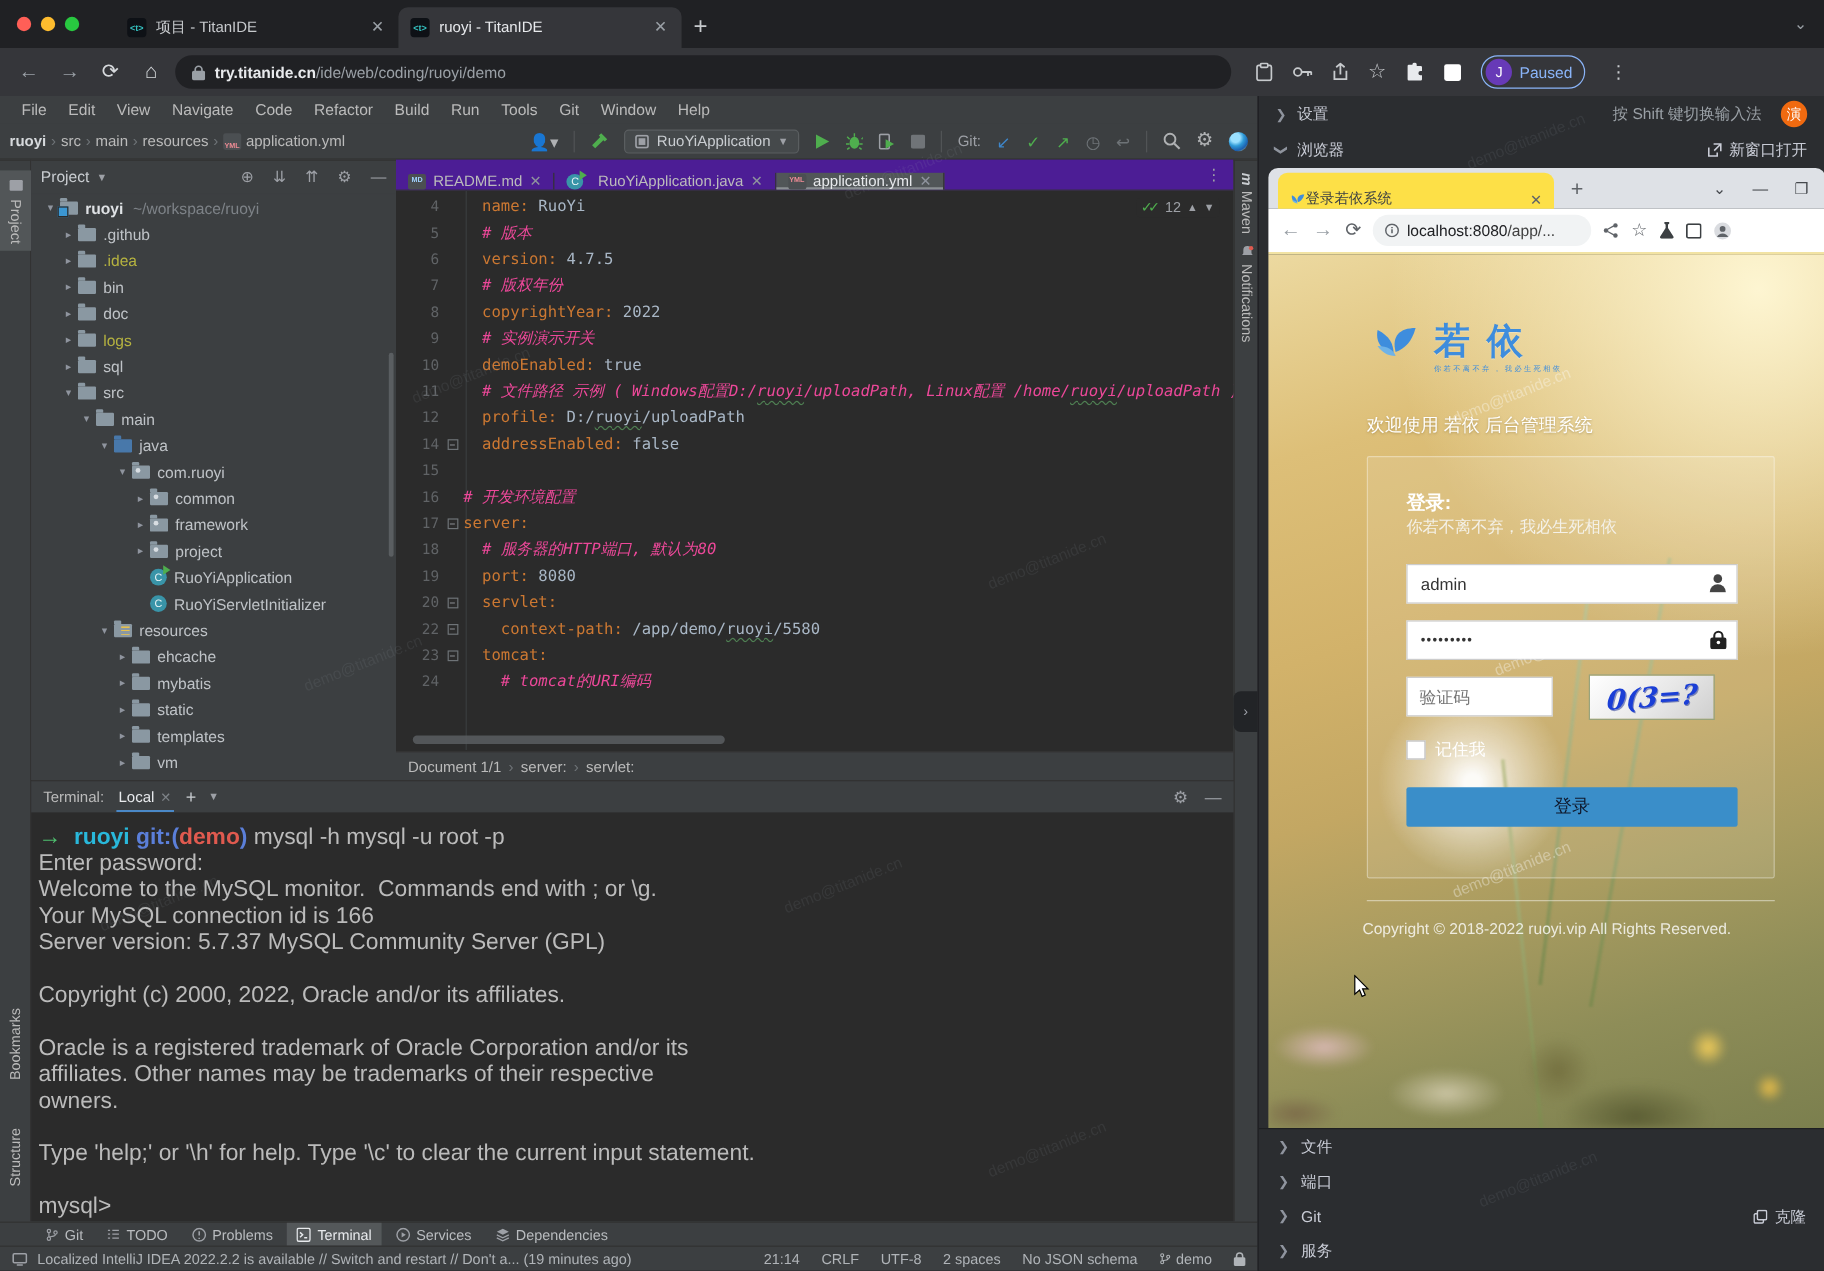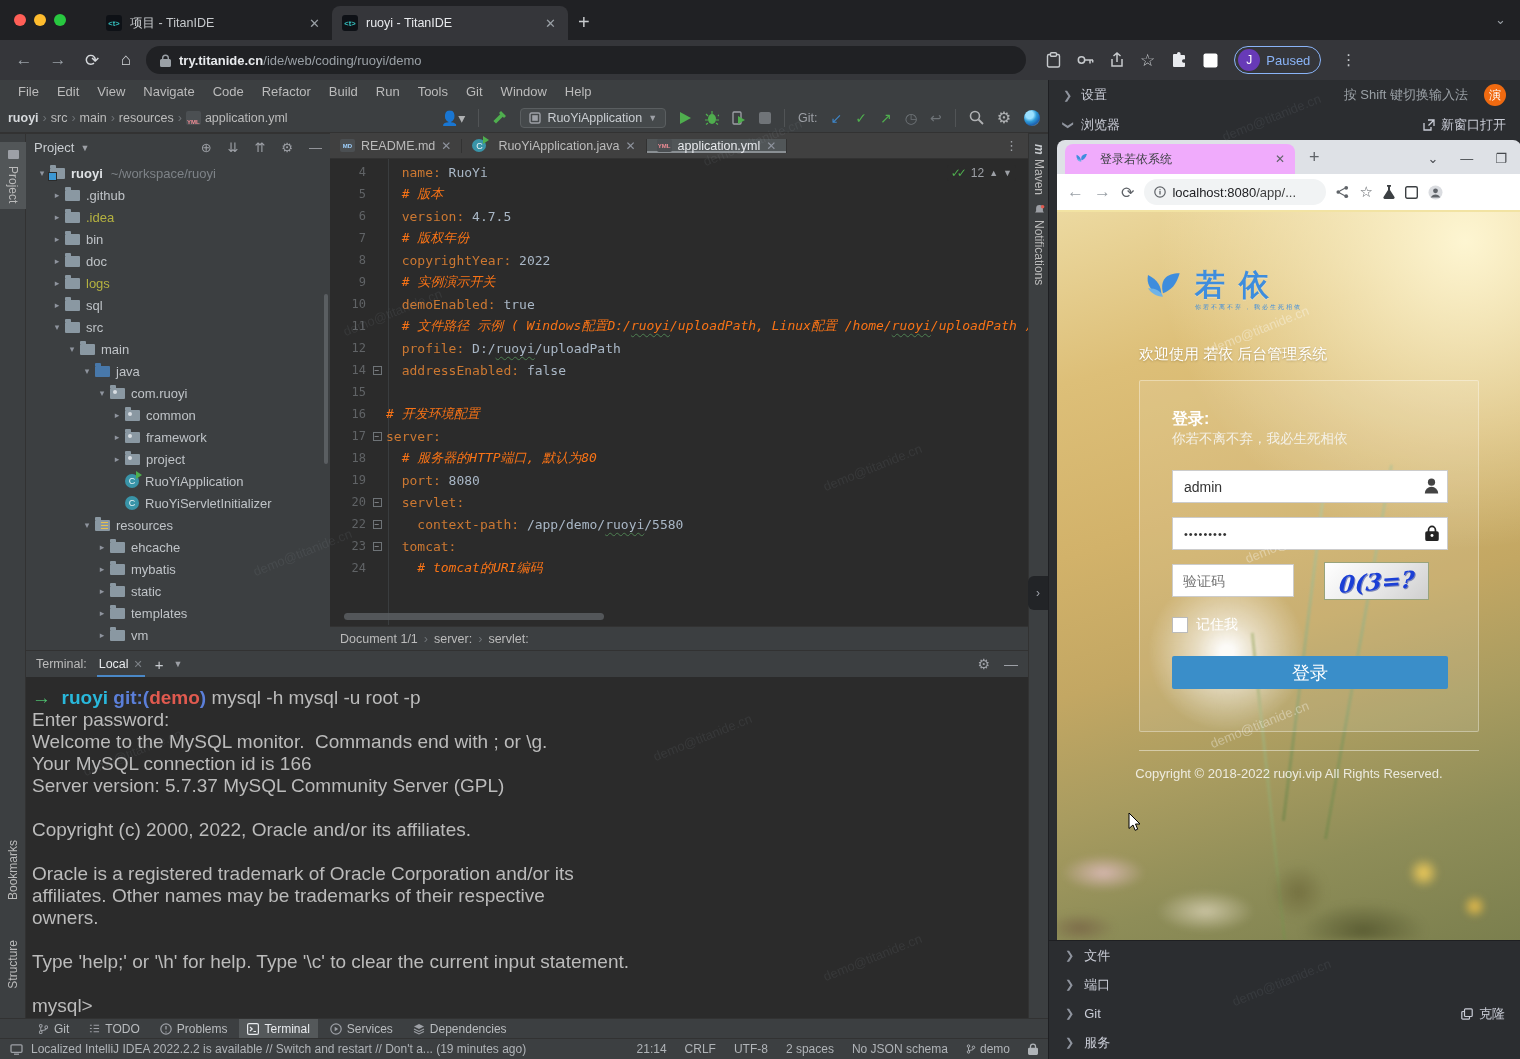--- a/index.html
+++ b/index.html
@@ -72,40 +72,40 @@
   .fi.pkg::after{content:"";position:absolute;left:3px;top:2px;width:4px;height:4px;border-radius:50%;background:#d8dde2}
   .ci{width:14px;height:14px;border-radius:50%;background:#3994a8;color:#eaf4f6;font-size:9px;display:flex;align-items:center;justify-content:center;margin-right:6px;position:relative;flex:0 0 14px}
   .ci.run::after{content:"";position:absolute;right:-3px;top:-3px;border-left:6px solid #4fae4e;border-top:4px solid transparent;border-bottom:4px solid transparent}
   .trow .sub{color:#7d8287;margin-left:8px}
   .trow.ex .lbl{color:#b5b240}
   .trow b{color:#dfe2e5}
   .tscroll{position:absolute;right:2px;top:160px;width:4px;height:170px;background:#5a5e61;border-radius:2px}
 
   
   .editor{position:absolute;left:330px;top:53px;width:698px;height:517px;background:#2b2b2b}
-  .edtabs{height:26px;background:#404040;display:flex;align-items:center;font-size:12.5px;color:#bbbbbb;border-bottom:1px solid #323232}
+  .edtabs{height:26px;background:#4c1d95;display:flex;align-items:flex-end;font-size:12.5px;color:#bbbbbb;border-bottom:1px solid #323232}
   .edtab{display:flex;align-items:center;gap:6px;padding:0 10px;border-right:1px solid #323232}
   .edtab.active{background:#515658;color:#e8eaed;box-shadow:inset 0 -2px 0 #8a8f93}
   .edtab .x{color:#8f949e;font-size:12px}
   .ficon{width:15px;height:13px;border-radius:2px;background:#4b4f52;color:#c7cacd;font-size:6px;font-weight:bold;display:flex;align-items:center;justify-content:center}
   .ficon.md{color:#9fd1ff}
   .ficon.yml{color:#ef8c95}
   .edkebab{margin-left:auto;color:#9da0a6;padding:4px 10px;font-size:13px}
   .inspect{position:absolute;right:12px;top:32px;display:flex;align-items:center;gap:5px;font-size:12px;color:#9da0a6;background:#2b2b2b;padding:1px 4px;border-radius:3px;z-index:3}
   .inspect .chk{color:#4fae4e;font-weight:bold;letter-spacing:-4px;margin-right:3px}
   .code{position:absolute;left:0;top:26px;width:698px;height:466px;font-family:"DejaVu Sans Mono","Liberation Mono",monospace;font-size:13px;overflow:hidden;padding-top:2px}
   .cl{height:22px;display:flex;align-items:center;white-space:pre;position:relative}
   .cl.cur{background:#323232}
   .cl .num{width:40px;text-align:right;color:#606366;font-size:12px;flex:0 0 40px;padding-right:4px}
   .cl.cur .num{color:#a8abad}
   .cl .fold{width:14px;flex:0 0 14px;display:flex;align-items:center;justify-content:center}
   .fbox{width:9px;height:9px;border:1px solid #6e7377;color:#9da0a6;font-size:8px;line-height:7px;text-align:center;background:#2b2b2b}
   .cl .src{position:relative;padding-left:2px}
   .code::before{content:"";position:absolute;left:58px;top:0;bottom:0;width:1px;background:#3a3d3f}
-  .tk-k{color:#cc7832}.tk-v{color:#a9b7c6}.tk-c{color:#f97316;font-style:italic}
+  .tk-k{color:#cc7832}.tk-v{color:#a9b7c6}.tk-c{color:#ec4899;font-style:italic}
   .wv{text-decoration:underline;text-decoration-style:wavy;text-decoration-color:#4e8052;text-decoration-thickness:1px;text-underline-offset:3px}
   .hscroll{position:absolute;left:14px;top:480px;width:260px;height:7px;background:#5a5e61;border-radius:4px;opacity:.85}
   .edcrumb{position:absolute;left:0;bottom:0;width:698px;height:24px;background:#3c3f41;border-top:1px solid #323232;display:flex;align-items:center;gap:6px;padding:0 10px;font-size:12.5px;color:#bbbbbb}
   .edcrumb .sep{color:#6e7377}
 
   
   .term{position:absolute;left:26px;top:570px;width:1002px;height:368px;background:#2b2b2b;border-top:1px solid #323232}
   .termhd{height:26px;background:#3c3f41;display:flex;align-items:center;gap:10px;padding:0 10px;font-size:12.5px;color:#bbbbbb}
   .ttab{color:#e8eaed;height:26px;display:flex;align-items:center;gap:5px;box-shadow:inset 0 -2px 0 #4a88c7;padding:0 2px}
   .ttab .x{color:#7d8287;font-size:11px}
@@ -131,21 +131,21 @@
   .rp{position:absolute;left:1048px;top:80px;width:472px;height:979px;background:#2b2d30;color:#c9ccd6;border-left:1px solid #1e1f22}
   .rprow{height:30px;display:flex;align-items:center;gap:8px;padding:0 14px;font-size:13px}
   .rprow .chev{color:#8f949e;font-size:11px;width:10px}
   .rprow .hint{margin-left:auto;color:#9aa0a6}
   .badge{width:22px;height:22px;border-radius:50%;background:#f06a10;color:#fff;font-size:12px;display:flex;align-items:center;justify-content:center;margin-left:8px}
   .openw{margin-left:auto;display:flex;align-items:center;gap:6px;color:#c9ccd6}
 
   
   .mb{position:absolute;left:8px;top:60px;width:464px;height:800px}
   .mbtabs{height:34px;background:#dee1e6;border-radius:8px 8px 0 0;display:flex;align-items:flex-end;padding-left:8px}
-  .mbtab{width:230px;height:30px;background:#f0abfc;border-radius:8px 8px 0 0;display:flex;align-items:center;gap:12px;padding:0 10px;font-size:12px;color:#3c4043}
+  .mbtab{width:230px;height:30px;background:#fde047;border-radius:8px 8px 0 0;display:flex;align-items:flex-end;gap:0;padding:0 10px;font-size:12px;color:#3c4043}
   .mbtab .x{margin-left:auto;color:#5f6368}
   .mbplus{color:#5f6368;font-size:18px;margin:0 0 6px 14px}
   .mbwin{margin-left:auto;display:flex;gap:22px;color:#45484d;font-size:13px;padding:0 14px 8px 0}
   .mbnav{height:36px;background:#fff;display:flex;align-items:center;gap:10px;padding:0 10px}
   .mbnav .na{color:#9aa0a6;font-size:17px}
   .mbnav .nr{color:#5f6368;font-size:16px}
   .mbpill{height:26px;flex:0 0 182px;background:#f1f3f4;border-radius:13px;display:flex;align-items:center;gap:6px;padding:0 10px;font-size:13px;color:#202124}
   .mbpill .rest{color:#404040}
   .mbi{color:#5f6368;font-size:15px}
 
@@ -174,21 +174,21 @@
   .card .slg{color:#f4f1e8;font-size:13.5px;margin-bottom:22px}
   .lin{position:relative;width:276px;margin-bottom:14px}
   .lin input{width:276px;height:33px;border:1px solid #ccc;background:#fff;padding:0 34px 0 11px;font-size:14px;color:#333;font-family:inherit;outline:none}
   .lin .ric{position:absolute;right:9px;top:8px;color:#555}
   .caprow{display:flex;align-items:flex-start;gap:30px;margin-bottom:16px}
   .caprow input{width:122px;height:33px;border:1px solid #ccc;background:#fff;padding:0 10px;font-size:14px;color:#333;font-family:inherit;outline:none}
   .captcha{width:105px;height:38px;border:1px solid #98a37c;background:linear-gradient(135deg,#ffffff 0%,#e8e8e8 55%,#cfcfcf 100%);display:flex;align-items:center;justify-content:center;margin-top:-2px}
   .captcha span{font-family:"DejaVu Serif","Liberation Serif",serif;font-style:italic;font-weight:bold;font-size:23px;color:#1b3fd6;transform:rotate(-4deg) skewX(-8deg);text-shadow:1px 1px 0 rgba(20,40,140,.5)}
   .remember{display:flex;align-items:center;gap:8px;color:#fff;font-size:14px;margin-bottom:22px}
   .cb{width:16px;height:16px;background:#fff;border:1px solid #bbb;display:inline-block}
-  .loginbtn{width:276px;height:33px;background:#3a8ec9;border:none;color:#ffffff;font-size:18px;font-family:Liberation Serif, serif;border-radius:2px}
+  .loginbtn{width:276px;height:33px;background:#3a8ec9;border:none;color:#0f172a;font-size:15px;font-family:Liberation Serif, serif;border-radius:2px}
   .vp hr{position:absolute;left:82px;top:538px;width:340px;border:none;border-top:1px solid rgba(255,255,255,.45)}
   .copyr{position:absolute;left:0;top:554px;width:464px;text-align:center;color:rgba(255,255,255,.8);font-size:13px}
   .cursor{position:absolute;left:71px;top:600px;z-index:9}
 
   .rpsections{position:absolute;left:0;top:860px;width:472px;height:119px;border-top:1px solid #1e1f22;background:#2b2d30}
   .rpsec{height:29px;display:flex;align-items:center;gap:10px;padding:0 16px;font-size:13px;color:#c9ccd6}
   .rpsec .chev{color:#8f949e;font-size:11px}
   .rpsec .act{margin-left:auto;display:flex;align-items:center;gap:6px;color:#c9ccd6}
 </style>
 </head>

